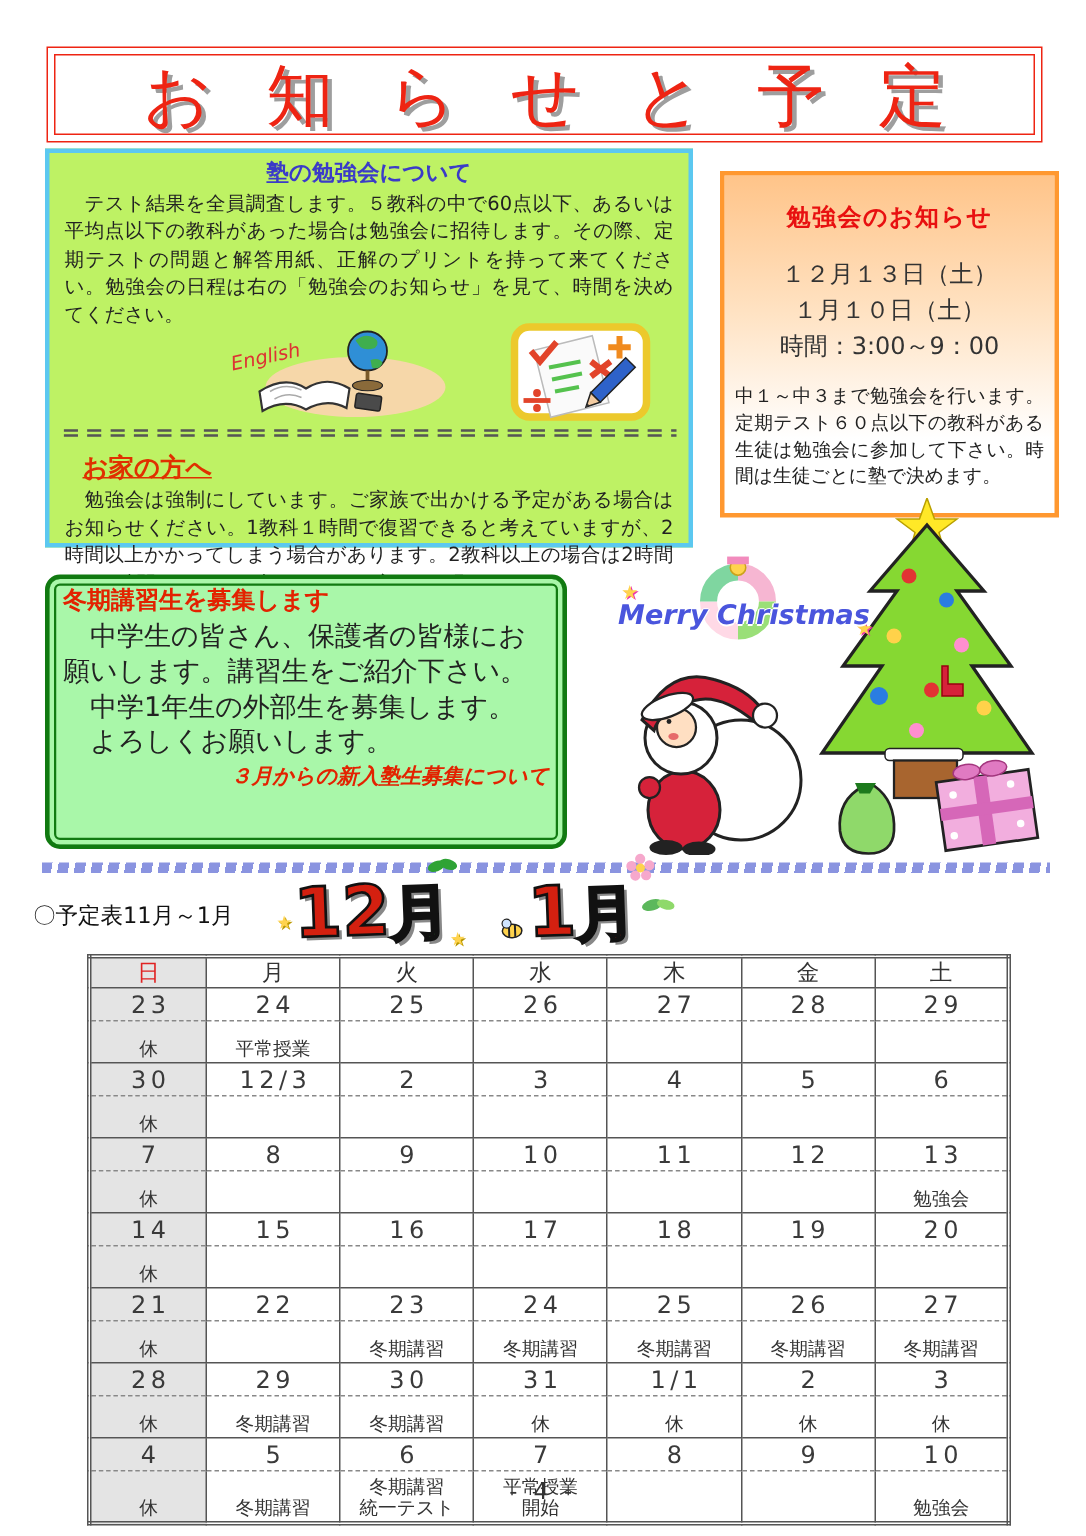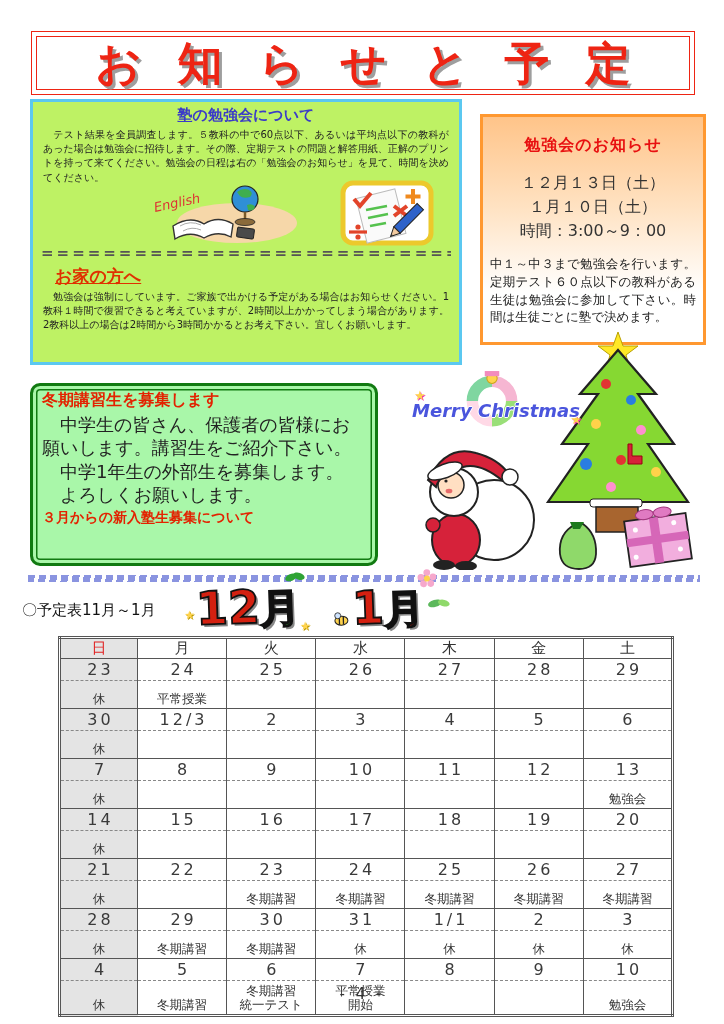--- a/index.html
+++ b/index.html
@@ -5,28 +5,28 @@
   html,body{margin:0;padding:0;background:#fff;}
   .page{position:relative;width:724px;height:1024px;background:#fff;overflow:hidden;
         font-family:"DejaVu Sans",sans-serif;
         --banner-red:#ee2413;--blue-border:#5bc8f0;--title-blue:#3b3bc8;--red-label:#e03000;
         --orange-border:#ff9830;--orange-top:#ffc489;--green-bg:#a9f7a9;--green-border:#117a11;
         --sunday-bg:#e4e4e4;--cal-red:#e02222;--divider-blue:#8a94e0;}
 
   
   .banner{position:absolute;left:36px;top:36px;width:652px;height:52px;border:1px solid var(--banner-red);
           outline:1px solid var(--banner-red);outline-offset:4px;display:flex;align-items:center;justify-content:center;background:#fff;}
-  .banner-text{font-size:45px;font-weight:700;color:var(--banner-red);letter-spacing:36px;padding-left:36px;
+  .banner-text{font-size:45px;font-weight:400;color:var(--banner-red);letter-spacing:36px;padding-left:36px;
                white-space:nowrap;line-height:1;text-shadow:3px 3px 0 #9e9e9e;}
 
   
   .study-box{position:absolute;left:30px;top:99px;width:432px;height:266px;box-sizing:border-box;
              border:3px solid var(--blue-border);background:#bef264;padding:2px 8px;}
   .study-title{text-align:center;color:var(--title-blue);font-weight:bold;font-size:15px;margin:2px 0 3px;}
-  .body-text{font-size:10px;color:#222;line-height:1.42;text-align:justify;margin:0 2px;}
+  .body-text{font-size:13px;color:#222;line-height:1.42;text-align:justify;margin:0 2px;}
   .illus-row{position:relative;height:58px;margin-top:1px;}
   .study-illus{position:absolute;left:112px;top:-4px;}
   .math-card{position:absolute;left:298px;top:-6px;}
   .equals-divider{font-size:15px;font-weight:bold;color:#555;letter-spacing:3px;white-space:nowrap;
                   overflow:hidden;line-height:1;margin:2px 0 4px;}
   .family-label{color:var(--red-label);font-weight:bold;font-size:17px;margin:0 0 2px 14px;text-decoration:underline;}
 
   
   .notice-box{position:absolute;left:480px;top:114px;width:226px;height:231px;box-sizing:border-box;
               border:3px solid var(--orange-border);
@@ -35,21 +35,21 @@
   .notice-dates{text-align:center;font-size:16px;color:#333;margin-top:15px;line-height:1.5;}
   .notice-body{font-size:12.5px;color:#222;margin:12px 7px 0;line-height:1.42;text-align:justify;}
 
   
   .winter-box{position:absolute;left:30px;top:383px;width:348px;height:183px;box-sizing:border-box;
               background:var(--green-bg);border:3px solid var(--green-border);border-radius:10px;
               box-shadow:inset 0 0 0 3px var(--green-bg), inset 0 0 0 4.5px var(--green-border);
               padding:3px 9px;}
   .winter-title{text-align:left;color:#e32200;font-weight:bold;font-size:16px;margin:1px 0 2px;}
   .winter-p{font-size:18px;color:#222;line-height:1.3;margin:0;}
-  .winter-subtitle{text-align:left;color:#e32200;font-weight:bold;font-size:14px;margin:2px 0;}
+  .winter-subtitle{text-align:right;color:#e32200;font-weight:bold;font-size:14px;margin:2px 0;font-style:italic;}
 
   
   .mc-wrap{position:absolute;left:396px;top:380px;width:200px;height:60px;}
   .mc-wreath{position:absolute;left:66px;top:-10px;z-index:0;}
   .mc-text{position:absolute;left:0;top:20px;width:100%;text-align:center;font-size:18px;font-weight:bold;
            font-style:italic;color:#4a55dd;z-index:2;white-space:nowrap;
            text-shadow:1px 0 0 #fff,-1px 0 0 #fff,0 1px 0 #fff,0 -1px 0 #fff;}
   .mc-star{position:absolute;color:#ffd34d;font-size:13px;z-index:1;text-shadow:1px 1px 0 #e3a;}
   .santa{position:absolute;left:418px;top:428px;}
   .tree{position:absolute;left:524px;top:332px;}

